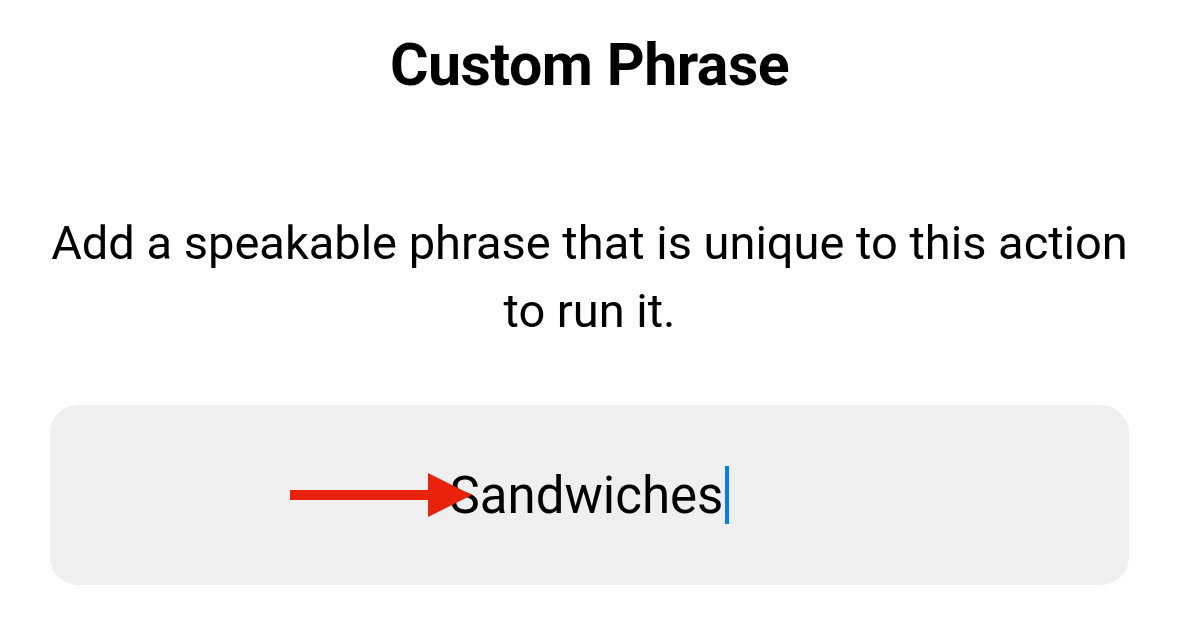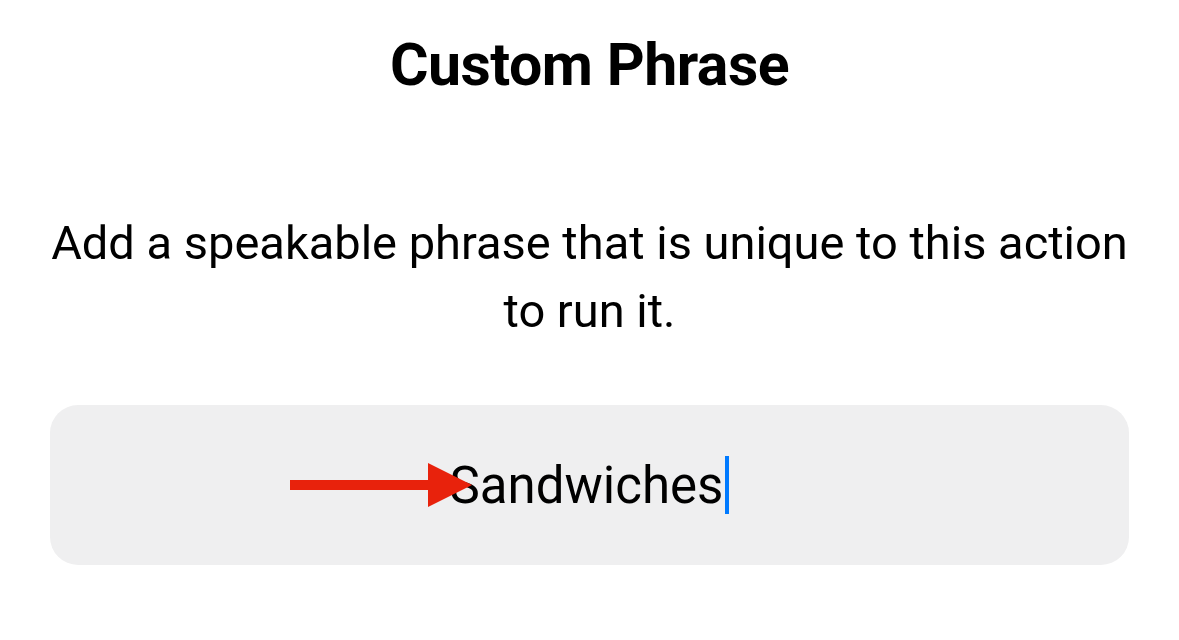--- a/index.html
+++ b/index.html
@@ -29,21 +29,21 @@
       text-align: center;
       color: #000000;
       margin-top: 110px;
       line-height: 1.45;
       padding: 0 46px;
     }
     .input-container {
       margin: 60px 50px 0 50px;
       background: #efeff0;
       border-radius: 28px;
-      height: 160px;
+      height: 180px;
       display: flex;
       align-items: center;
       justify-content: center;
       position: relative;
     }
     .input-text {
       font-size: 51px;
       color: #000000;
       font-weight: 400;
       display: inline-flex;

